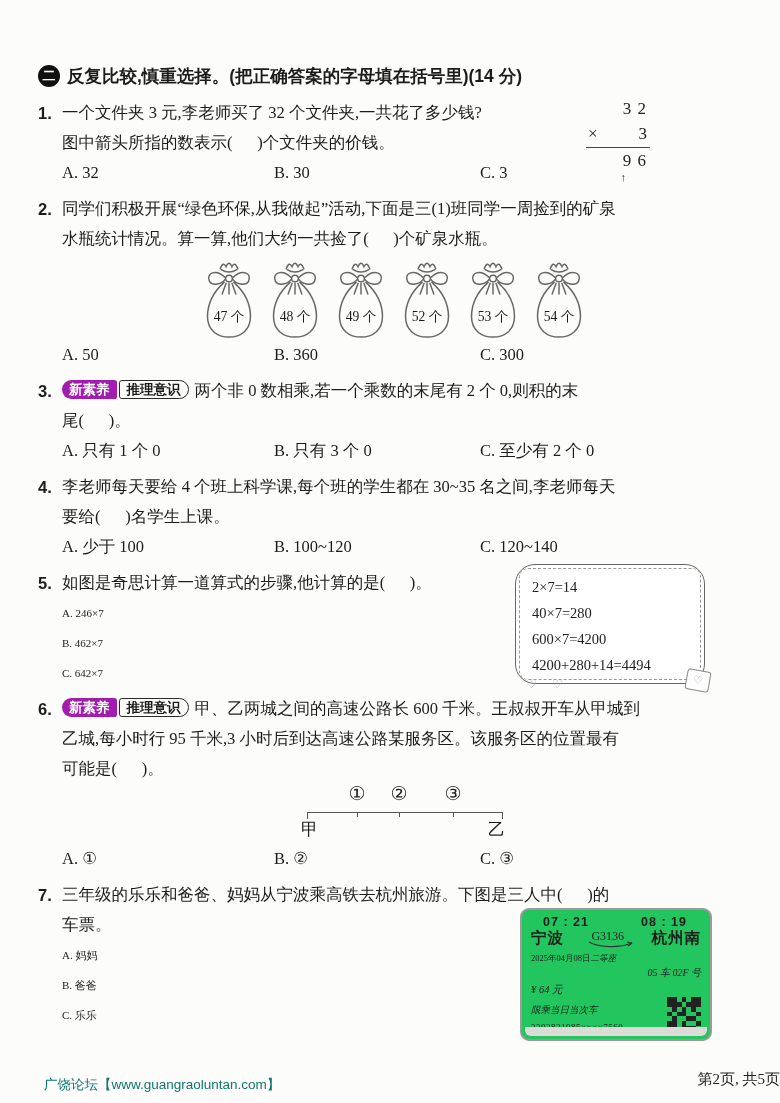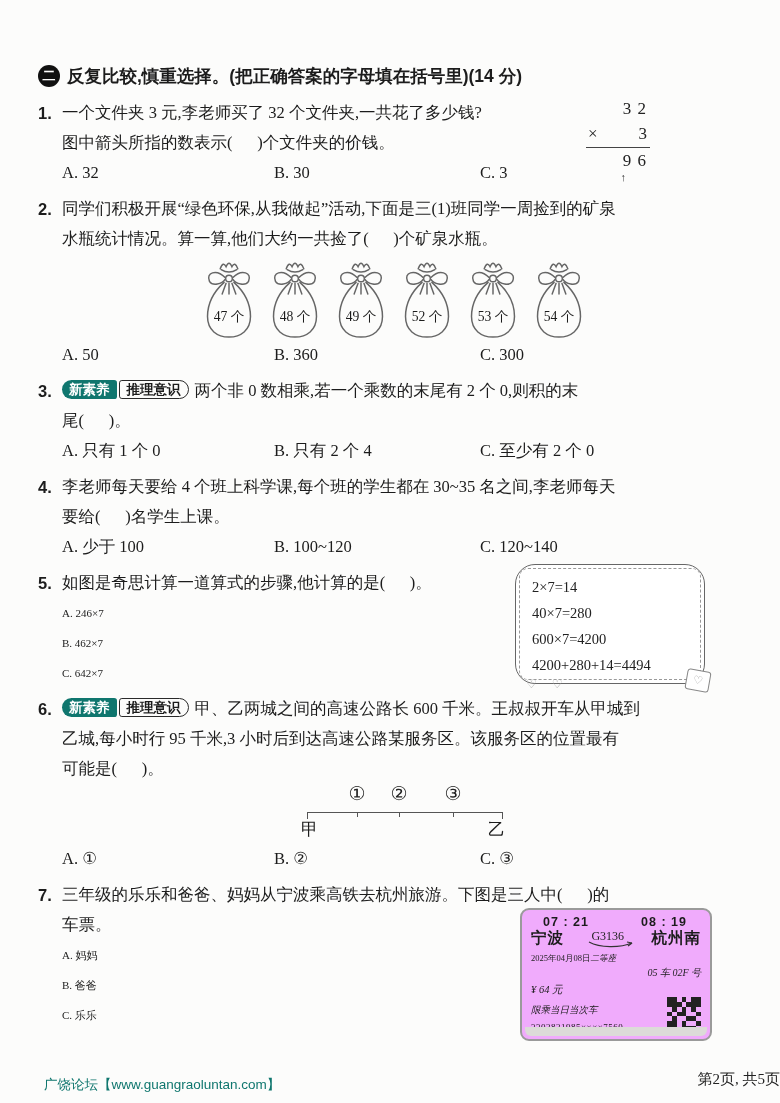--- a/index.html
+++ b/index.html
@@ -18,21 +18,21 @@
   .sec-icon { display:inline-flex; width:22px; height:22px; border-radius:50%; background:#111; color:#fff; align-items:center; justify-content:center; font-size:13px; font-weight:bold; margin-right:7px; flex:0 0 auto; }
 
   
   .question { position:relative; padding-left:24px; margin-bottom:6px; }
   .qnum { position:absolute; left:0; top:0; font-weight:bold; font-family:"Liberation Sans","DejaVu Sans",sans-serif; font-size:16.5px; line-height:30px; }
   .q-line { font-size:16.5px; line-height:30px; }
   .options-row { display:grid; grid-template-columns:212px 206px auto; font-size:16.5px; line-height:30px; }
   .options-stack .opt { font-size:11px; line-height:30px; }
 
   
-  .badge-dark { display:inline-block; background:#0f766e; color:#fff; font-family:"Liberation Sans","DejaVu Sans",sans-serif; font-weight:bold; font-size:13.5px; line-height:19px; padding:0 7px; border-radius:10px 3px 3px 10px; vertical-align:2px; }
+  .badge-dark { display:inline-block; background:#a21caf; color:#fff; font-family:"Liberation Sans","DejaVu Sans",sans-serif; font-weight:bold; font-size:13.5px; line-height:19px; padding:0 7px; border-radius:10px 3px 3px 10px; vertical-align:2px; }
   .badge-light { display:inline-block; border:1.5px solid #2a2a2a; color:#1c1c1c; font-family:"Liberation Sans","DejaVu Sans",sans-serif; font-weight:bold; font-size:13.5px; line-height:17px; padding:0 7px; border-radius:3px 10px 10px 3px; margin:0 6px 7px 2px; vertical-align:2px; }
 
   
   .mult { position:absolute; left:548px; top:-2px; width:64px; font-size:17px; line-height:25px; color:#222; }
   .mult-top { text-align:right; padding-right:3px; letter-spacing:1px; }
   .mult-mid { display:flex; justify-content:space-between; border-bottom:1.5px solid #444; padding:0 3px 1px 2px; }
   .mult-prod { text-align:right; padding-right:3px; letter-spacing:1px; }
   .mult-arrow { text-align:right; padding-right:24px; font-size:11px; line-height:9px; color:#333; }
 
   
@@ -47,21 +47,21 @@
   .envelope { position:absolute; right:-6px; bottom:-8px; width:24px; height:21px; background:#fff; border:1.5px solid #888; border-radius:3px; transform:rotate(10deg); display:flex; align-items:center; justify-content:center; font-size:11px; color:#999; }
 
   
   .diagram { position:relative; height:60px; margin-left:245px; width:220px; }
   .dnum { position:absolute; top:-2px; transform:translateX(-50%); font-size:19px; color:#222; }
   .dline { position:absolute; top:28px; left:0; width:196px; border-top:1.6px solid #555; }
   .dtick { position:absolute; top:28px; border-left:1.6px solid #555; }
   .dlabel { position:absolute; top:34px; font-size:17px; }
 
   
-  .ticket { position:absolute; left:482px; top:28px; width:192px; height:133px; background:#f0abfc; border:2px solid #9a9a9a; border-radius:9px; padding:5px 9px 0 9px; font-family:"Liberation Sans","DejaVu Sans",sans-serif; }
+  .ticket { position:absolute; left:482px; top:28px; width:192px; height:133px; background:#22c55e; border:2px solid #9a9a9a; border-radius:9px; padding:5px 9px 0 9px; font-family:"Liberation Sans","DejaVu Sans",sans-serif; }
   .t-times { display:flex; justify-content:space-between; padding:0 14px 0 12px; font-size:12.5px; font-weight:bold; letter-spacing:1px; }
   .t-main { display:flex; justify-content:space-between; align-items:baseline; margin-top:-1px; }
   .t-station { font-size:15.5px; font-weight:bold; letter-spacing:1px; }
   .t-train { position:relative; font-family:"Liberation Serif","DejaVu Serif",serif; font-size:12px; color:#222; top:-3px; }
   .t-train svg { position:absolute; left:-3px; bottom:-5px; }
   .t-row3 { display:flex; justify-content:flex-start; margin-top:4px; font-size:8.5px; font-family:"Liberation Serif","DejaVu Serif",serif; }
   .t-seatclass { font-style:italic; }
   .t-seat { text-align:right; font-size:10px; font-style:italic; font-family:"Liberation Serif","DejaVu Serif",serif; margin-top:1px; }
   .t-price { font-size:10.5px; font-style:italic; font-family:"Liberation Serif","DejaVu Serif",serif; margin-top:3px; }
   .t-bottom { display:flex; justify-content:space-between; align-items:flex-end; }
@@ -167,21 +167,21 @@
   </div>
 
   <div class="question">
     <span class="qnum">3.</span>
     <div class="q-line">
       <span class="badge-dark">新素养</span><span class="badge-light">推理意识</span><span class="pre">两个非 0 数相乘,若一个乘数的末尾有 2 个 0,则积的末</span>
     </div>
     <div class="q-line pre">尾(      )。</div>
     <div class="options-row">
       <span>A. 只有 1 个 0</span>
-      <span>B. 只有 2 个 4</span>
+      <span>B. 只有 3 个 0</span>
       <span>C. 至少有 2 个 0</span>
     </div>
   </div>
 
   <div class="question">
     <span class="qnum">4.</span>
     <div class="q-line pre">李老师每天要给 4 个班上科学课,每个班的学生都在 30~35 名之间,李老师每天</div>
     <div class="q-line pre">要给(      )名学生上课。</div>
     <div class="options-row">
       <span>A. 少于 100</span>

